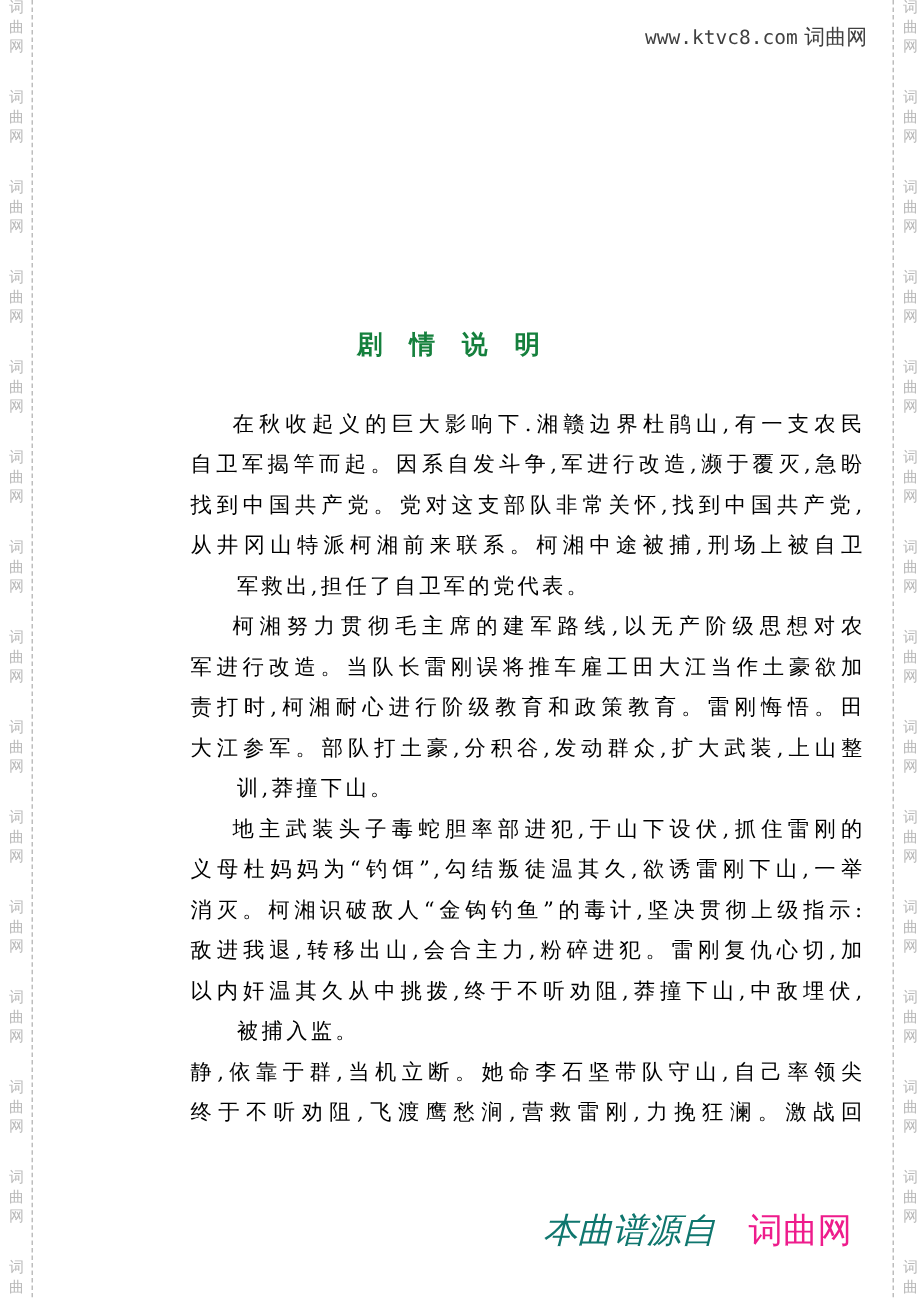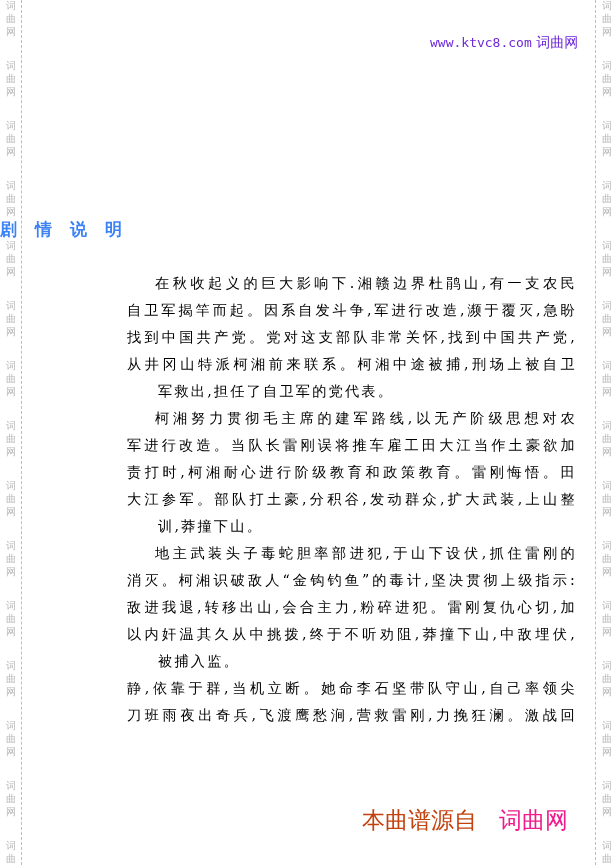--- a/index.html
+++ b/index.html
@@ -4,29 +4,29 @@
 <style>
   html, body { margin:0; padding:0; }
   body { width:616px; height:865px; background:#ffffff; position:relative; overflow:hidden; font-family:"DejaVu Sans", sans-serif; }
   .dash-left { position:absolute; left:21px; top:0; height:865px; border-left:1px dashed #bdbdbd; }
   .dash-right { position:absolute; left:595px; top:0; height:865px; border-left:1px dashed #bdbdbd; }
   .wm-col { position:absolute; top:0; width:16px; }
   .wm-left { left:3px; }
   .wm-right { left:599px; }
   .wm-group { height:60px; display:flex; flex-direction:column; align-items:center; }
   .wm-group span { display:block; font-size:10px; line-height:12px; color:#b9b9b9; height:13px; }
-  .site-header { position:absolute; left:430px; top:34px; font-size:14px; color:#6d28d9; white-space:nowrap; }
+  .site-header { position:absolute; left:430px; top:16px; font-size:14px; color:#404040; white-space:nowrap; }
   .site-header .url { font-family:"DejaVu Sans Mono", monospace; font-size:13px; }
-  .title { position:absolute; left:0; width:616px; top:218px; text-align:left; font-size:17px; font-weight:bold; color:#3b82f6; letter-spacing:18px; }
+  .title { position:absolute; left:0; width:616px; top:218px; text-align:center; font-size:17px; font-weight:bold; color:#15803d; letter-spacing:18px; }
   .body-text { position:absolute; left:127px; top:270px; width:450px; }
   .line { font-family:"DejaVu Serif", serif; font-size:14.2px; line-height:27px; height:27px; color:#000000; white-space:nowrap; letter-spacing:2.2px; text-align:justify; text-align-last:justify; }
   .line.indent { padding-left:28px; }
   .line.last { text-align-last:left;margin-left:31px; }
   .footer { position:absolute; top:805px; left:362px; font-size:23px; white-space:nowrap; }
-  .footer .src { color:#c2410c; }
+  .footer .src { color:#0f766e;font-style:italic; }
   .footer .brand { color:#ee1c8c; margin-left:22px; }
 </style>
 </head>
 <body>
 
 <div class="dash-left"></div>
 <div class="dash-right"></div>
 
 <div class="wm-col wm-left" id="wm-left">
     <div class="wm-group">
@@ -193,23 +193,24 @@
     <div class="line">自卫军揭竿而起。因系自发斗争,军进行改造,濒于覆灭,急盼</div>
     <div class="line">找到中国共产党。党对这支部队非常关怀,找到中国共产党,</div>
     <div class="line">从井冈山特派柯湘前来联系。柯湘中途被捕,刑场上被自卫</div>
     <div class="line last">军救出,担任了自卫军的党代表。</div>
     <div class="line indent">柯湘努力贯彻毛主席的建军路线,以无产阶级思想对农</div>
     <div class="line">军进行改造。当队长雷刚误将推车雇工田大江当作土豪欲加</div>
     <div class="line">责打时,柯湘耐心进行阶级教育和政策教育。雷刚悔悟。田</div>
     <div class="line">大江参军。部队打土豪,分积谷,发动群众,扩大武装,上山整</div>
     <div class="line last">训,莽撞下山。</div>
     <div class="line indent">地主武装头子毒蛇胆率部进犯,于山下设伏,抓住雷刚的</div>
+    <div class="line">义母杜妈妈为“钓饵”,勾结叛徒温其久,欲诱雷刚下山,一举</div>
     <div class="line">消灭。柯湘识破敌人“金钩钓鱼”的毒计,坚决贯彻上级指示:</div>
     <div class="line">敌进我退,转移出山,会合主力,粉碎进犯。雷刚复仇心切,加</div>
     <div class="line">以内奸温其久从中挑拨,终于不听劝阻,莽撞下山,中敌埋伏,</div>
     <div class="line last">被捕入监。</div>
     <div class="line">静,依靠于群,当机立断。她命李石坚带队守山,自己率领尖</div>
-    <div class="line">刀班雨夜出奇兵,飞渡鹰愁涧,营救雷刚,力挽狂澜。激战回</div>
+    <div class="line">终于不听劝阻,飞渡鹰愁涧,营救雷刚,力挽狂澜。激战回</div>
   </div>
 
 <div class="footer">
   <span class="src">本曲谱源自</span><span class="brand">词曲网</span>
 </div>
 
 </body></html>

